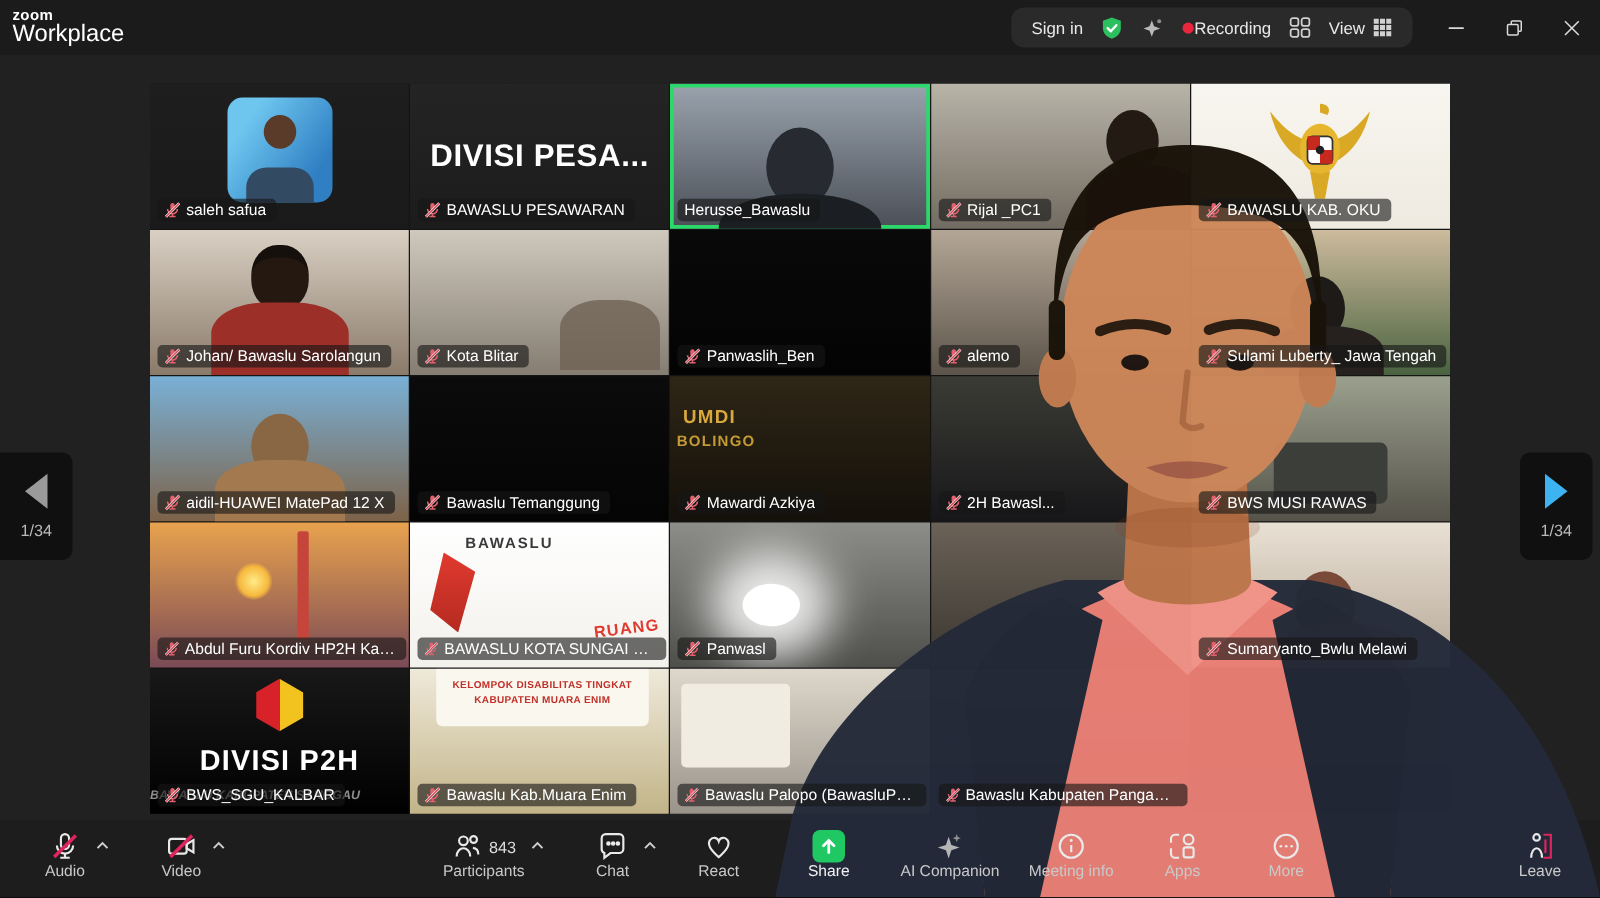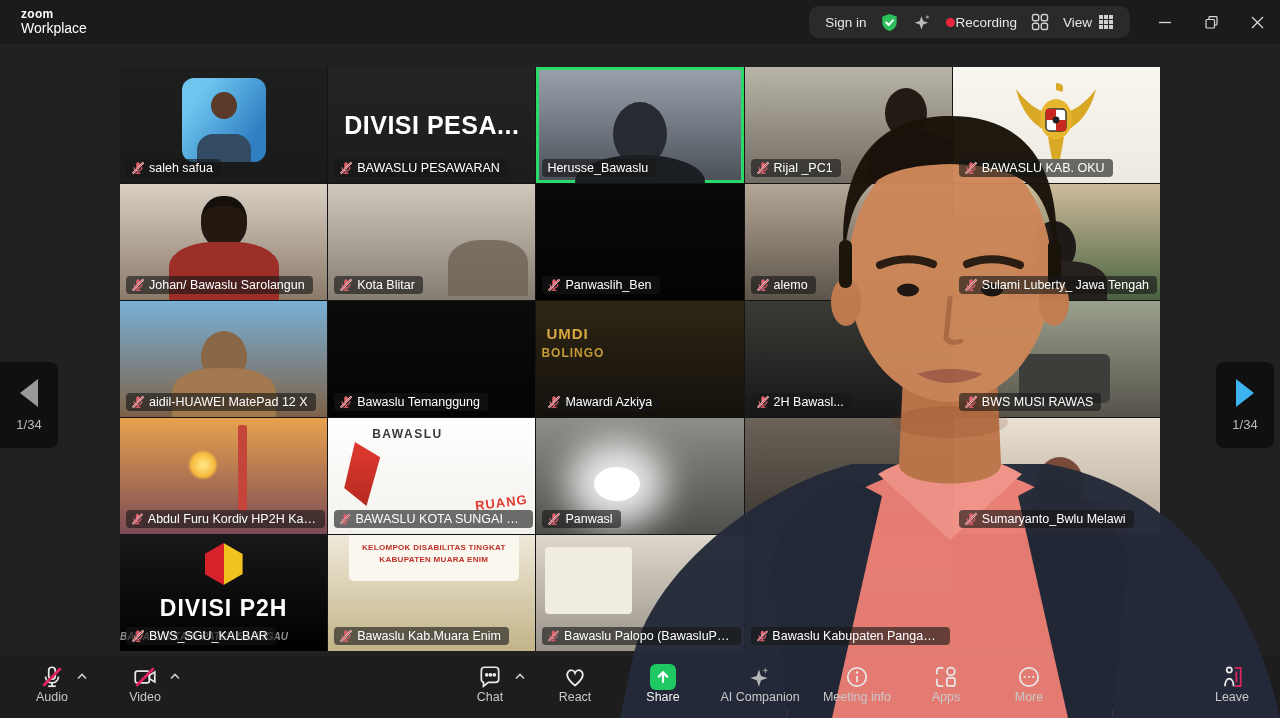--- a/index.html
+++ b/index.html
@@ -1,23 +1,23 @@
 <!DOCTYPE html>
 <html><head>
 <meta charset="utf-8">
 <style>
   *{margin:0;padding:0;box-sizing:border-box}
   html,body{width:1280px;height:718px;background:#000;font-family:"Liberation Sans",sans-serif;overflow:hidden}
   .app{position:relative;width:1280px;height:718px;background:#212121;overflow:hidden}
 
   
   .titlebar{position:absolute;left:0;top:0;width:100%;height:44px;background:#1b1b1b;z-index:60;display:flex;align-items:center}
-  .logo{margin-left:21px;color:#fff;line-height:1.05}
+  .logo{margin-left:10px;color:#fff;line-height:1.05}
   .logo .l1{font-size:12px;font-weight:700;letter-spacing:.3px}
-  .logo .l2{font-size:14px;font-weight:400}
+  .logo .l2{font-size:19px;font-weight:400}
   .tb-right{position:absolute;right:150px;top:6px;height:32px;background:#2a2a2a;border-radius:10px;display:flex;align-items:center;gap:14px;padding:0 16px}
   .tb-right .txt{color:#e8e8e8;font-size:13.5px;white-space:nowrap}
   .rec{display:flex;align-items:center;gap:0}
   .rec-dot{width:9px;height:9px;border-radius:50%;background:#e8273d}
   .view-wrap{display:flex;align-items:center;gap:6px}
   .winbtns{position:absolute;right:0;top:0;height:44px;display:flex;align-items:center}
   .winbtn{width:46px;height:44px;display:flex;align-items:center;justify-content:center;cursor:pointer}
 
   
   .stage{position:absolute;left:0;top:44px;width:1280px;height:612px;background:#212121}
@@ -576,20 +576,35 @@
             <path d="M16,10.5 L21,7.5 V16.5 L16,13.5 Z"></path>
             <line x1="4" y1="20" x2="20" y2="4" stroke="#e0245e" stroke-width="2.6"></line>
           </svg>
         </div>
       <span class="lbl">Video</span>
       <svg class="chev" width="12" height="8" viewBox="0 0 12 8">
           <path d="M2,6.5 L6,2.5 L10,6.5" fill="none" stroke="#cfcfcf" stroke-width="1.6"></path>
         </svg>
     </div>
 
+    <div class="tb-item" style="left:332px;width:110px">
+      <div class="ic">
+        <svg width="26" height="26" viewBox="0 0 24 24" fill="none" stroke="#e9e9e9" stroke-width="1.6">
+            <circle cx="9" cy="8" r="3.2"></circle>
+            <path d="M4,19.5 c0-3.8 2.4-6 5-6 s5,2.2 5,6"></path>
+            <circle cx="16.5" cy="7" r="2.5"></circle>
+            <path d="M16,13.2 c2.6,0.2 4,2 4,4.8"></path>
+          </svg>
+        <span class="cnt">843</span>
+      </div>
+      <span class="lbl">Participants</span>
+      <svg class="chev" style="right:6px" width="12" height="8" viewBox="0 0 12 8">
+          <path d="M2,6.5 L6,2.5 L10,6.5" fill="none" stroke="#cfcfcf" stroke-width="1.6"></path>
+        </svg>
+    </div>
 
     <div class="tb-item" style="left:442px">
       <div class="ic">
           <svg width="26" height="26" viewBox="0 0 24 24" fill="none" stroke="#e9e9e9" stroke-width="1.6">
             <path d="M4,6 a3,3 0 0 1 3,-3 h10 a3,3 0 0 1 3,3 v8 a3,3 0 0 1 -3,3 h-7 l-4,3.5 v-3.5 h-? z" stroke="none"></path>
             <path d="M7,3 h10 a3,3 0 0 1 3,3 v8 a3,3 0 0 1 -3,3 h-6.5 L6,20.5 V17 a3,3 0 0 1 -2,-2.9 V6 a3,3 0 0 1 3,-3 Z"></path>
             <circle cx="9" cy="10" r="0.9" fill="#e9e9e9"></circle>
             <circle cx="12.5" cy="10" r="0.9" fill="#e9e9e9"></circle>
             <circle cx="16" cy="10" r="0.9" fill="#e9e9e9"></circle>
           </svg>

